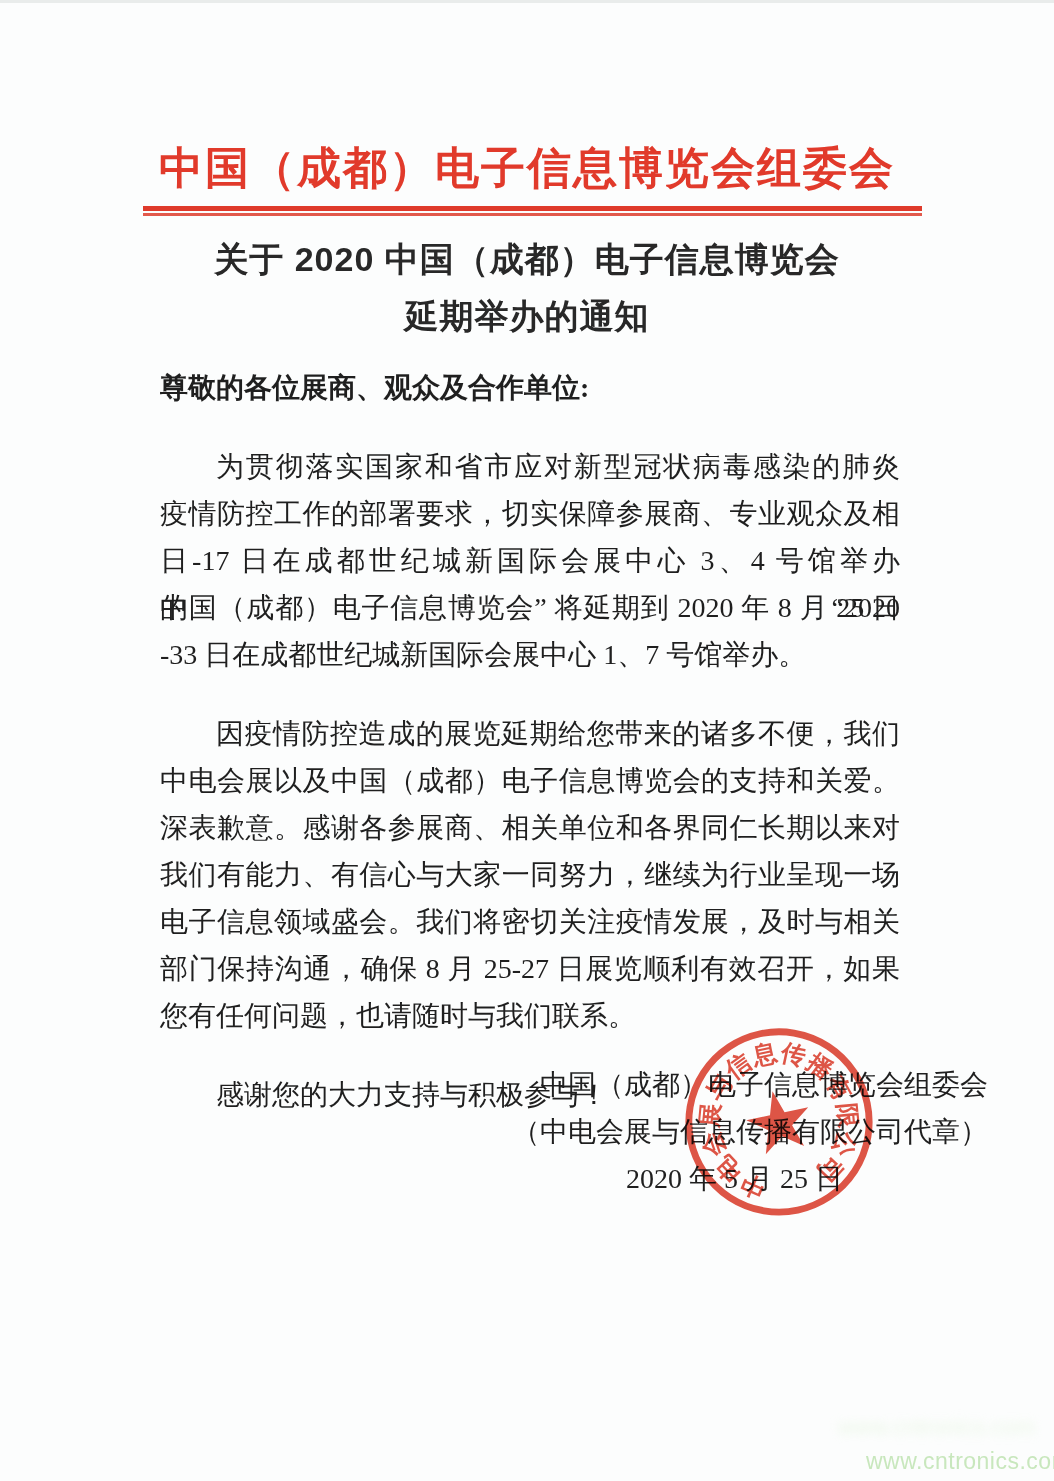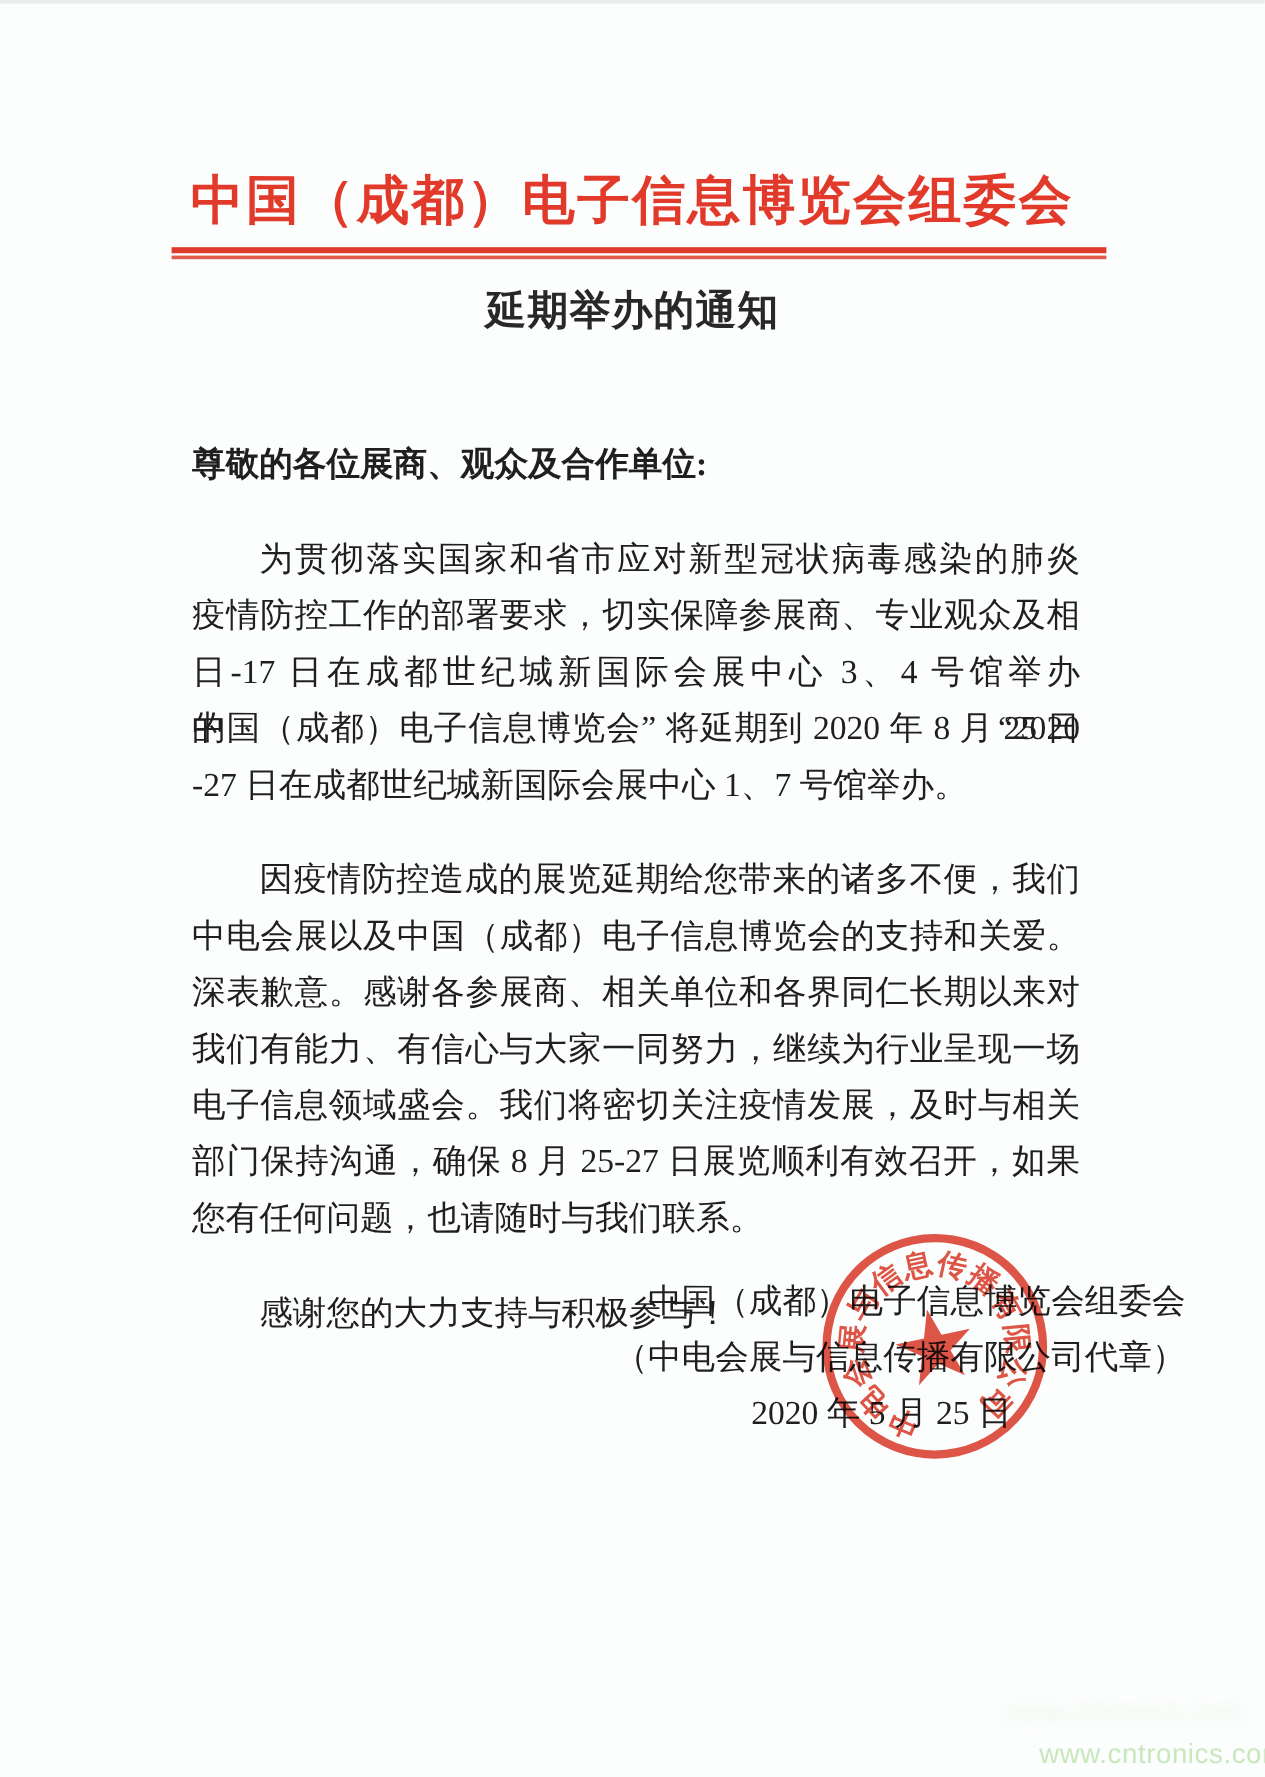--- a/index.html
+++ b/index.html
@@ -75,31 +75,32 @@
 
 <div class="header-title">中国（成都）电子信息博览会组委会</div>
 
 <div class="rule">
   <div class="r1"></div>
   <div class="r2"></div>
   <div class="r3"></div>
 </div>
 
 <div class="doc-title">
+  <div>关于 2020 中国（成都）电子信息博览会</div>
   <div>延期举办的通知</div>
 </div>
 
 <div class="body-flow">
   <div class="line salutation">尊敬的各位展商、观众及合作单位:</div>
   <div id="paragraphs">
       <div class="line indent j"><span>为贯彻落实国家和省市应对新型冠状病毒感染的肺炎</span></div>
       <div class="line j"><span>疫情防控工作的部署要求，切实保障参展商、专业观众及相</span></div>
       <div class="line j"><span>日-17 日在成都世纪城新国际会展中心 3、4 号馆举办的“2020</span></div>
       <div class="line j"><span>中国（成都）电子信息博览会” 将延期到 </span><span class="b">2020 年 8 月 25 日</span></div>
-      <div class="line"><span class="b">-27 日</span><span>在成都世纪城新国际会展中心 </span><span class="b">1、7</span><span> 号馆举办。</span></div>
+      <div class="line"><span class="b">-33 日</span><span>在成都世纪城新国际会展中心 </span><span class="b">1、7</span><span> 号馆举办。</span></div>
       <div class="line indent j"><span>因疫情防控造成的展览延期给您带来的诸多不便，我们</span></div>
       <div class="line j"><span>中电会展以及中国（成都）电子信息博览会的支持和关爱。</span></div>
       <div class="line j"><span>深表歉意。感谢各参展商、相关单位和各界同仁长期以来对</span></div>
       <div class="line j"><span>我们有能力、有信心与大家一同努力，继续为行业呈现一场</span></div>
       <div class="line j"><span>电子信息领域盛会。我们将密切关注疫情发展，及时与相关</span></div>
       <div class="line j"><span>部门保持沟通，确保 8 月 25-27 日展览顺利有效召开，如果</span></div>
       <div class="line"><span>您有任何问题，也请随时与我们联系。</span></div>
       <div class="line indent"><span>感谢您的大力支持与积极参与！</span></div>
     </div>
 </div>

